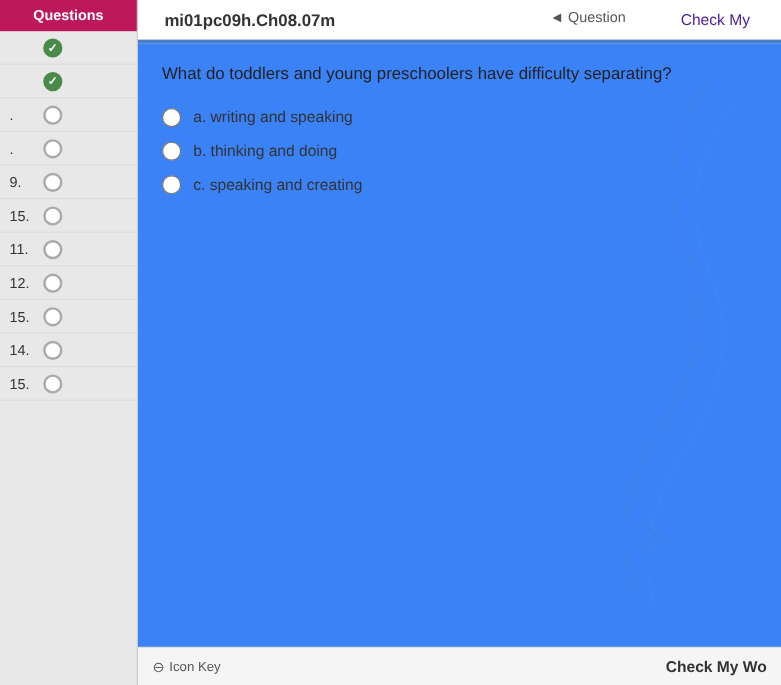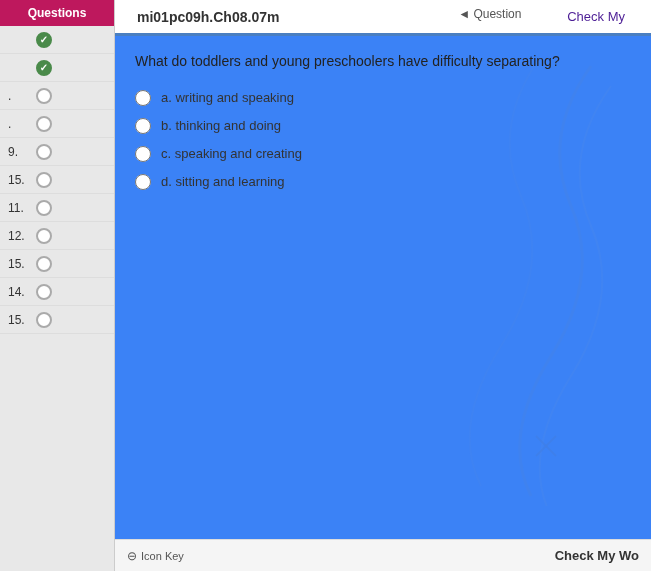--- a/index.html
+++ b/index.html
@@ -311,24 +311,20 @@
       <div class="answer-option">
         <input type="radio" name="question" id="option-b" style="">
         <label for="option-b">b. thinking and doing</label>
       </div>
 
       <div class="answer-option">
         <input type="radio" name="question" id="option-c" style="">
         <label for="option-c">c. speaking and creating</label>
       </div>
 
-      <div class="answer-option">
-        <input type="radio" name="question" id="option-d" style="">
-        <label for="option-d">d. sitting and learning</label>
-      </div>
 
     </div>
   </div>
 
   <div class="bottom-bar">
     <div class="icon-key">
       <span class="icon-key-icon">⊖</span>
       <span>Icon Key</span>
     </div>
     <button class="check-my-work-btn">Check My Wo</button>

